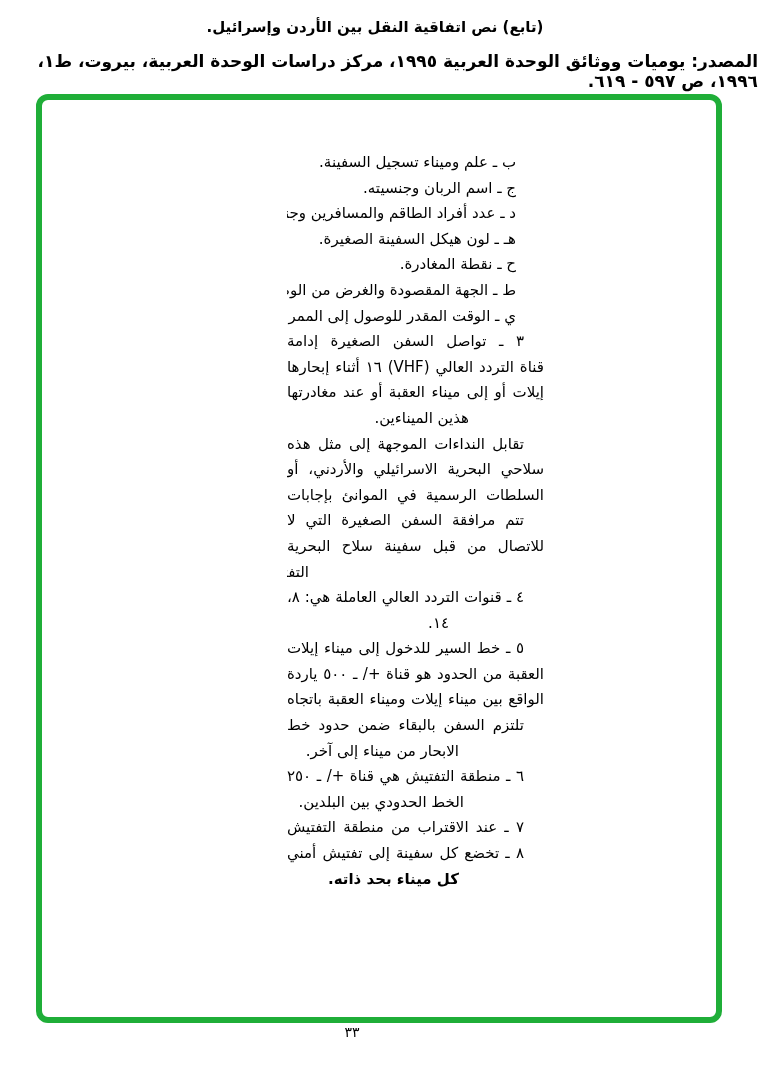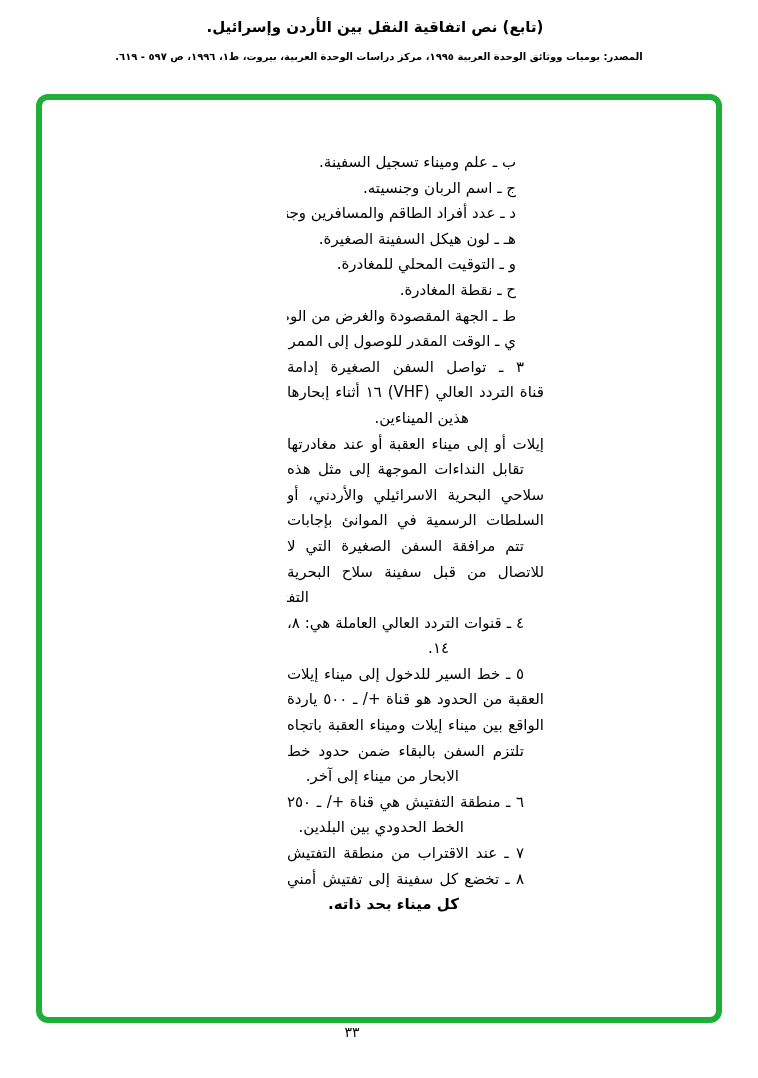--- a/index.html
+++ b/index.html
@@ -6,22 +6,22 @@
   body{
     width:758px;height:1078px;position:relative;background:#ffffff;
     font-family:"DejaVu Sans", sans-serif;color:#000;
     overflow:hidden;
   }
   .header-title{
     position:absolute;top:18px;left:0;right:8px;text-align:center;
     direction:rtl;font-weight:bold;font-size:15px;letter-spacing:0.2px;
   }
   .header-source{
-    position:absolute;top:51px;left:0;right:0;text-align:center;
-    direction:rtl;font-weight:bold;font-size:10px;
+    position:absolute;top:51px;left:0;right:0;text-align:right;
+    direction:rtl;font-weight:bold;font-size:17px;
   }
   .frame{
     position:absolute;left:36px;top:94px;width:674px;height:917px;
     border:6px solid #1fae38;border-radius:12px;background:#ffffff;
   }
   .text-column{
     position:absolute;left:252px;top:150px;width:292px;
     direction:rtl;font-size:15px;
   }
   .line{
@@ -45,28 +45,27 @@
 
 <div class="header-source">المصدر: يوميات ووثائق الوحدة العربية ١٩٩٥، مركز دراسات الوحدة العربية، بيروت، ط١، ١٩٩٦، ص ٥٩٧ - ٦١٩.</div>
 
 <div class="frame" style="border-color: rgb(31, 174, 56);"></div>
 
 <div class="text-column" dir="rtl" lang="ar">
     <div class="line r" style="padding-right: 28px;">ب ـ علم وميناء تسجيل السفينة.</div>
     <div class="line r" style="padding-right: 28px;">ج ـ اسم الربان وجنسيته.</div>
     <div class="line r" style="padding-right: 28px;">د ـ عدد أفراد الطاقم والمسافرين وجنسياتهم.</div>
     <div class="line r" style="padding-right: 28px;">هـ ـ لون هيكل السفينة الصغيرة.</div>
-    <div class="line r" style="padding-right: 28px;">و ـ التوقيت المحلي للمغادرة.</div>
     <div class="line r" style="padding-right: 28px;">ح ـ نقطة المغادرة.</div>
     <div class="line r" style="padding-right: 28px;">ط ـ الجهة المقصودة والغرض من الوصول.</div>
     <div class="line r" style="padding-right: 28px;">ي ـ الوقت المقدر للوصول إلى الممر الحدودي.</div>
     <div class="line j" style="padding-right: 20px;">٣ ـ تواصل السفن الصغيرة إدامة مراقبة لاسلكية على</div>
     <div class="line j" style="padding-right: 0px;">قناة التردد العالي (VHF) ١٦ أثناء إبحارها إلى ميناء</div>
+    <div class="line j" style="padding-right: 0px;">إيلات أو إلى ميناء العقبة أو عند مغادرتها أي من</div>
     <div class="line r" style="padding-right: 75px;">هذين الميناءين.</div>
-    <div class="line j" style="padding-right: 0px;">إيلات أو إلى ميناء العقبة أو عند مغادرتها أي من</div>
     <div class="line j" style="padding-right: 20px;">تقابل النداءات الموجهة إلى مثل هذه السفن من قبل</div>
     <div class="line j" style="padding-right: 0px;">سلاحي البحرية الاسرائيلي والأردني، أو من قبل</div>
     <div class="line j" style="padding-right: 0px;">السلطات الرسمية في الموانئ بإجابات فورية.</div>
     <div class="line j" style="padding-right: 20px;">تتم مرافقة السفن الصغيرة التي لا تملك وسائل</div>
     <div class="line j" style="padding-right: 0px;">للاتصال من قبل سفينة سلاح البحرية المعني إلى منطقة</div>
     <div class="line r" style="padding-right: 235px;">التفتيش.</div>
     <div class="line j" style="padding-right: 20px;">٤ ـ قنوات التردد العالي العاملة هي: ٨، ١١، ١٢،</div>
     <div class="line r" style="padding-right: 95px;">١٤.</div>
     <div class="line j" style="padding-right: 20px;">٥ ـ خط السير للدخول إلى ميناء إيلات وإلى ميناء</div>
     <div class="line j" style="padding-right: 0px;">العقبة من الحدود هو قناة +/ ـ ٥٠٠ ياردة حول الممر</div>

